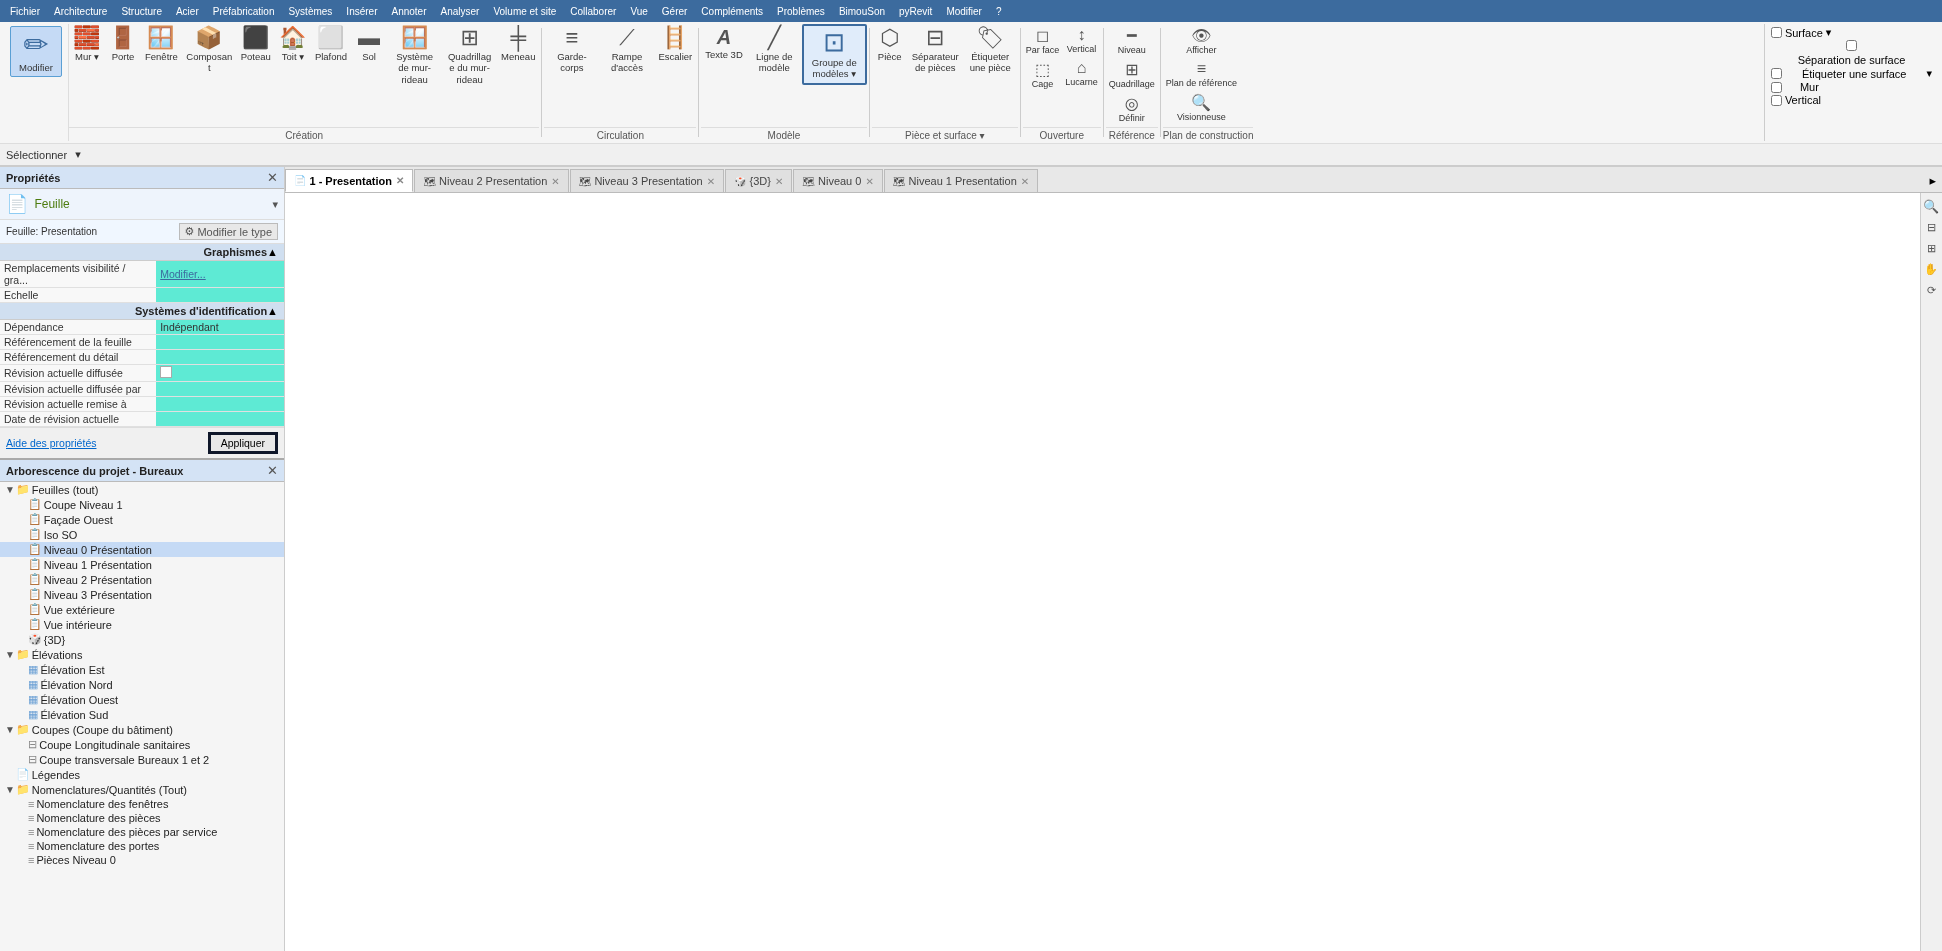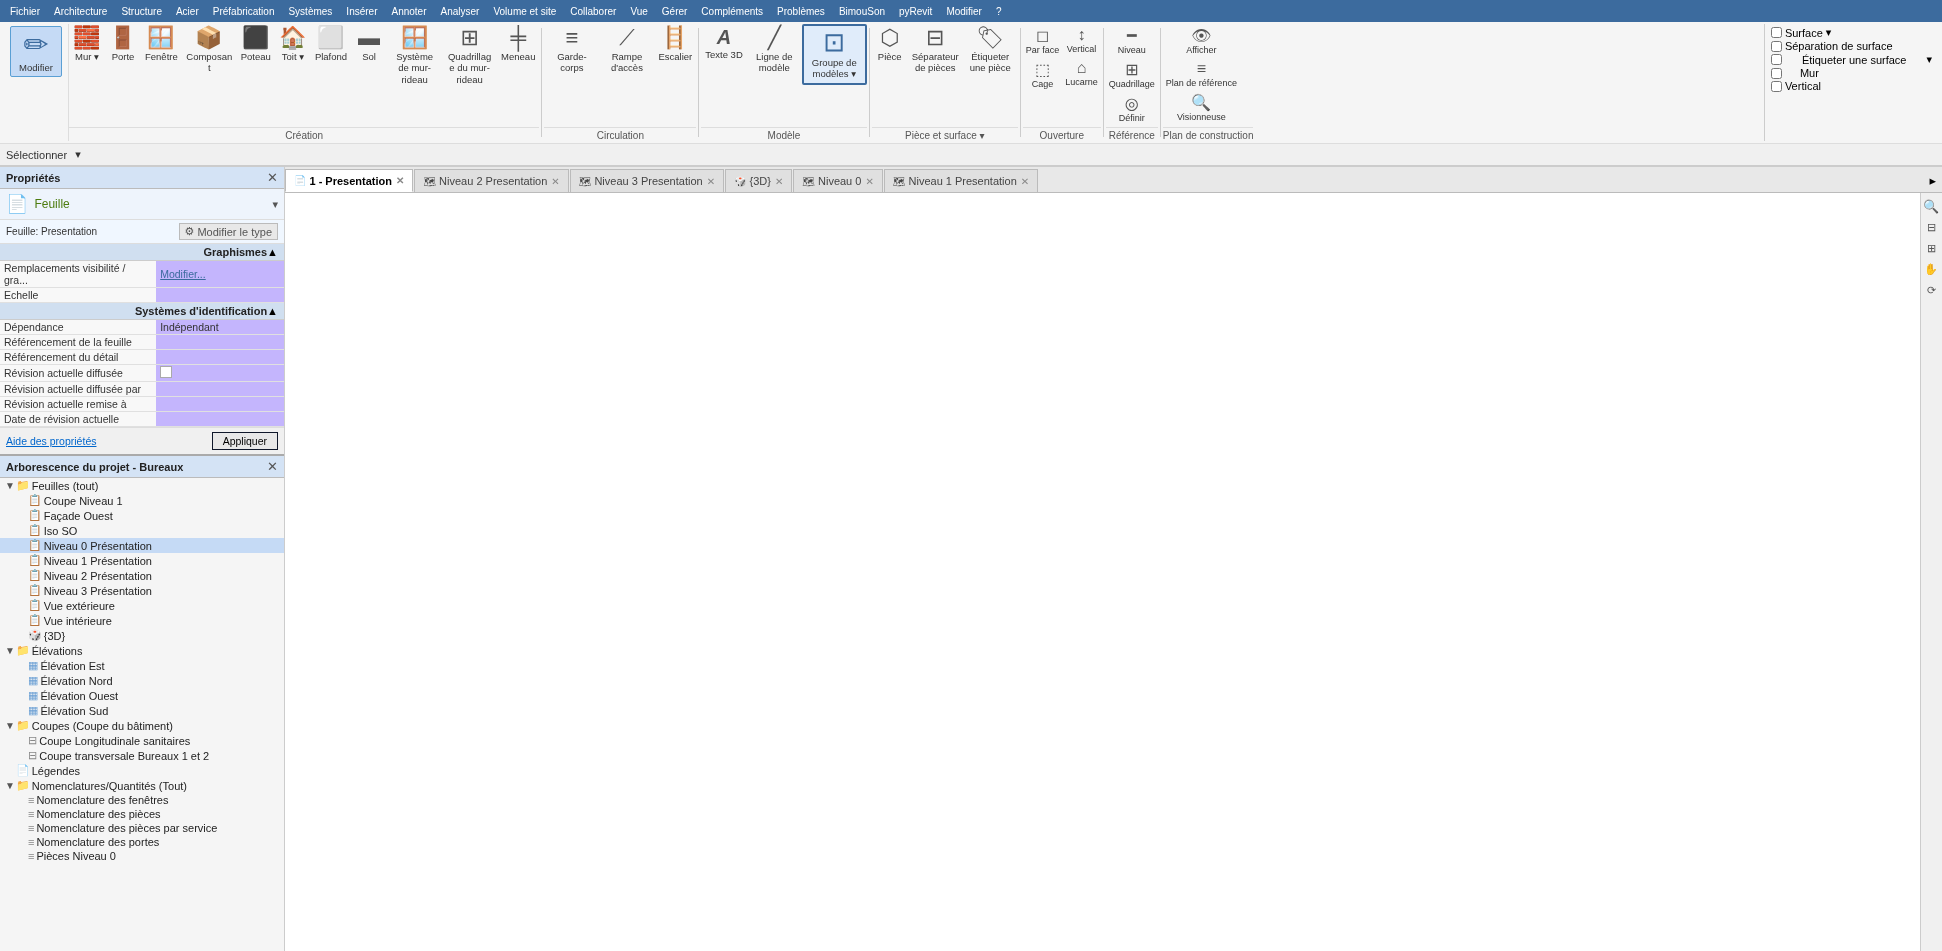--- a/index.html
+++ b/index.html
@@ -43,25 +43,25 @@
     .prop-sheet-row { display: flex; align-items: center; padding: 3px 6px; background: #f0f7ff; border-bottom: 1px solid #ddd; gap: 21px; }
     .prop-sheet-label { font-size: 10px; color: #333; }
     .prop-modify-type-btn { font-size: 10px; color: #555; background: #e8e8e8; border: 1px solid #bbb; padding: 1px 5px; cursor: pointer; white-space: nowrap; display: flex; align-items: center; gap: 3px; }
 
     .prop-section-header { background: #d0dff0; padding: 2px 6px; display: flex; align-items: center; justify-content: flex-end; border-bottom: 1px solid #ccc; cursor: pointer; }
     .prop-section-title { font-size: 11px; font-weight: bold; color: #222; }
 
     .prop-table { width: 100%; border-collapse: collapse; }
     .prop-table tr td { border-bottom: 1px solid #e0e0e0; padding: 1px 4px; font-size: 10.5px; color: #333; }
     .prop-table tr td:first-child { width: 55%; background: #f8f8f8; }
-    .prop-table tr td:last-child { background: #c4b5fd; }
+    .prop-table tr td:last-child { background: #5eead4; }
 
     .prop-actions { display: flex; align-items: center; justify-content: space-between; padding: 4px 6px; background: #f0f0f0; border-top: 1px solid #ddd; }
     .prop-help-link { color: #0066cc; text-decoration: underline; font-size: 10.5px; cursor: pointer; }
-    .prop-apply-btn { background: #e8e8e8; border: 1px solid #0f172a; padding: 2px 10px; font-size: 10.5px; cursor: pointer; }
+    .prop-apply-btn { background: #e8e8e8; border: 3px solid #0f172a; padding: 2px 10px; font-size: 10.5px; cursor: pointer; }
 
     
     .tree-panel { flex: 1; overflow-y: auto; background: #f5f5f5; }
     .tree-header { background: #d4e3f5; padding: 3px 6px; display: flex; align-items: center; justify-content: space-between; border-bottom: 1px solid #bbb; }
     .tree-item { display: flex; align-items: center; padding: 1px 4px; cursor: pointer; white-space: nowrap; }
     .tree-item.selected { background: #c5daf5; }
     .tree-toggle { width: 12px; font-size: 10px; color: #555; flex-shrink: 0; text-align: center; }
     .tree-icon { font-size: 11px; color: #6a9fd4; margin-right: 2px; flex-shrink: 0; }
     .tree-label { font-size: 11px; color: #222; }
     .tree-indent-1 { padding-left: 16px; }
@@ -315,21 +315,21 @@
     <div style="flex:1;"></div>
 
     <div style="display:flex;flex-direction:column;border-left:1px solid #ccc;padding:2px 6px;min-width:120px;">
       <div style="display:flex;gap:6px;flex-wrap:wrap;align-items:flex-start;justify-content:center;">
         <div style="display:flex;flex-direction:column;gap:1px;">
           <label style="font-size:10px;display:flex;align-items:center;gap:3px;cursor:pointer;">
             <input type="checkbox" style="width: 11px; height: 11px; margin: 0px;">
             <span>Surface</span>
             <span>▾</span>
           </label>
-          <label style="font-size:10px;display:flex;align-items:center;gap:3px;cursor:pointer;">
+          <label style="font-size:10px;display:flex;align-items:center;gap:3px;cursor:pointer;flex-direction:column;">
             <input type="checkbox" style="width: 11px; height: 11px; margin: 0px;">
             <span>Séparation de surface</span>
           </label>
           <label style="font-size:10px;display:flex;align-items:center;gap:20px;cursor:pointer;">
             <input type="checkbox" style="width: 11px; height: 11px; margin: 0px;">
             <span>Étiqueter une surface</span>
             <span>▾</span>
           </label>
           <label style="font-size:10px;display:flex;align-items:center;gap:18px;cursor:pointer;">
             <input type="checkbox" style="width: 11px; height: 11px; margin: 0px;">

